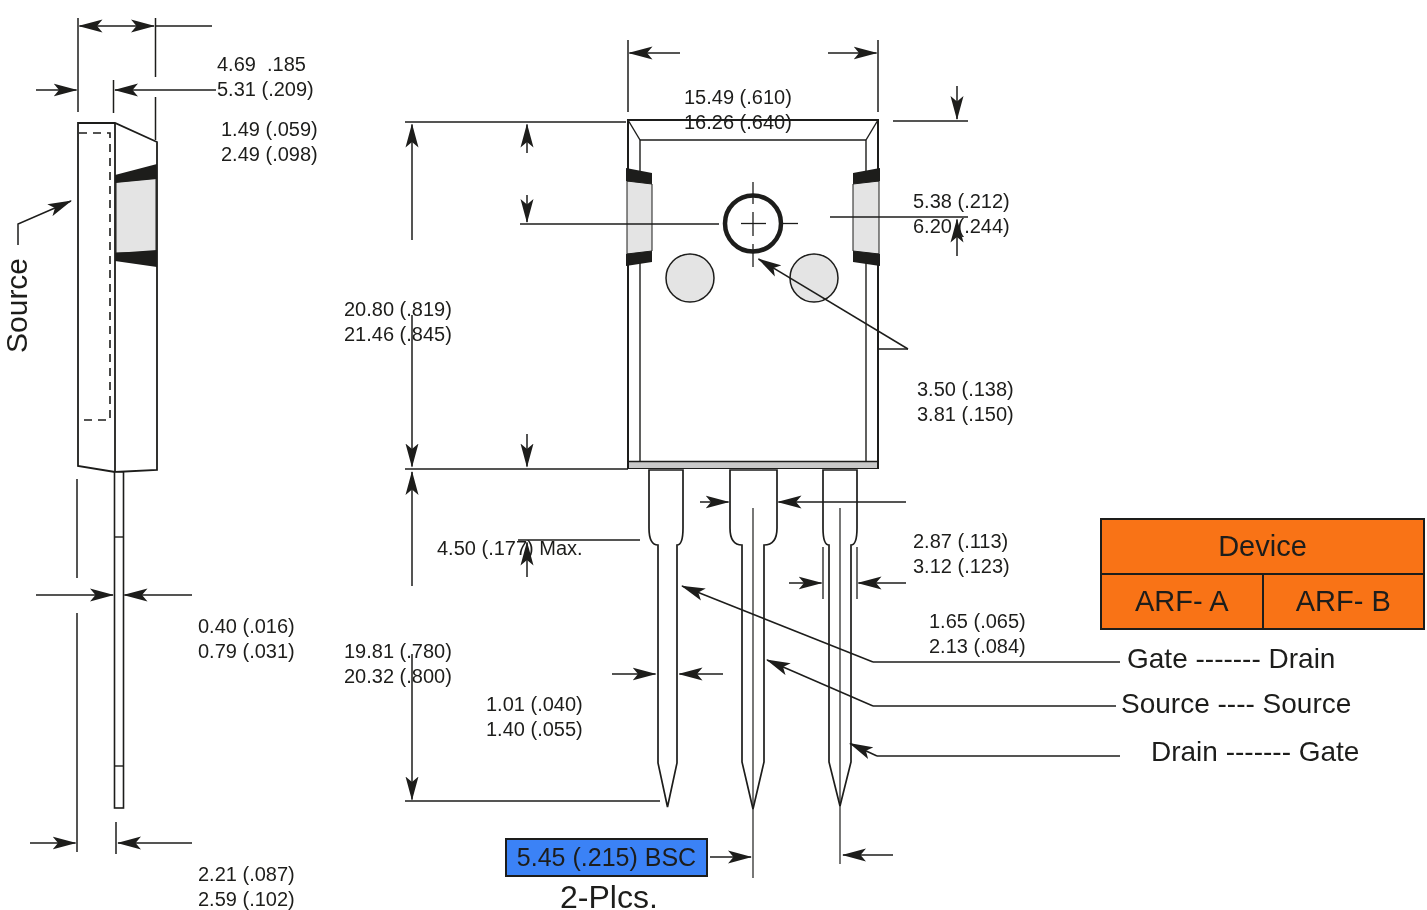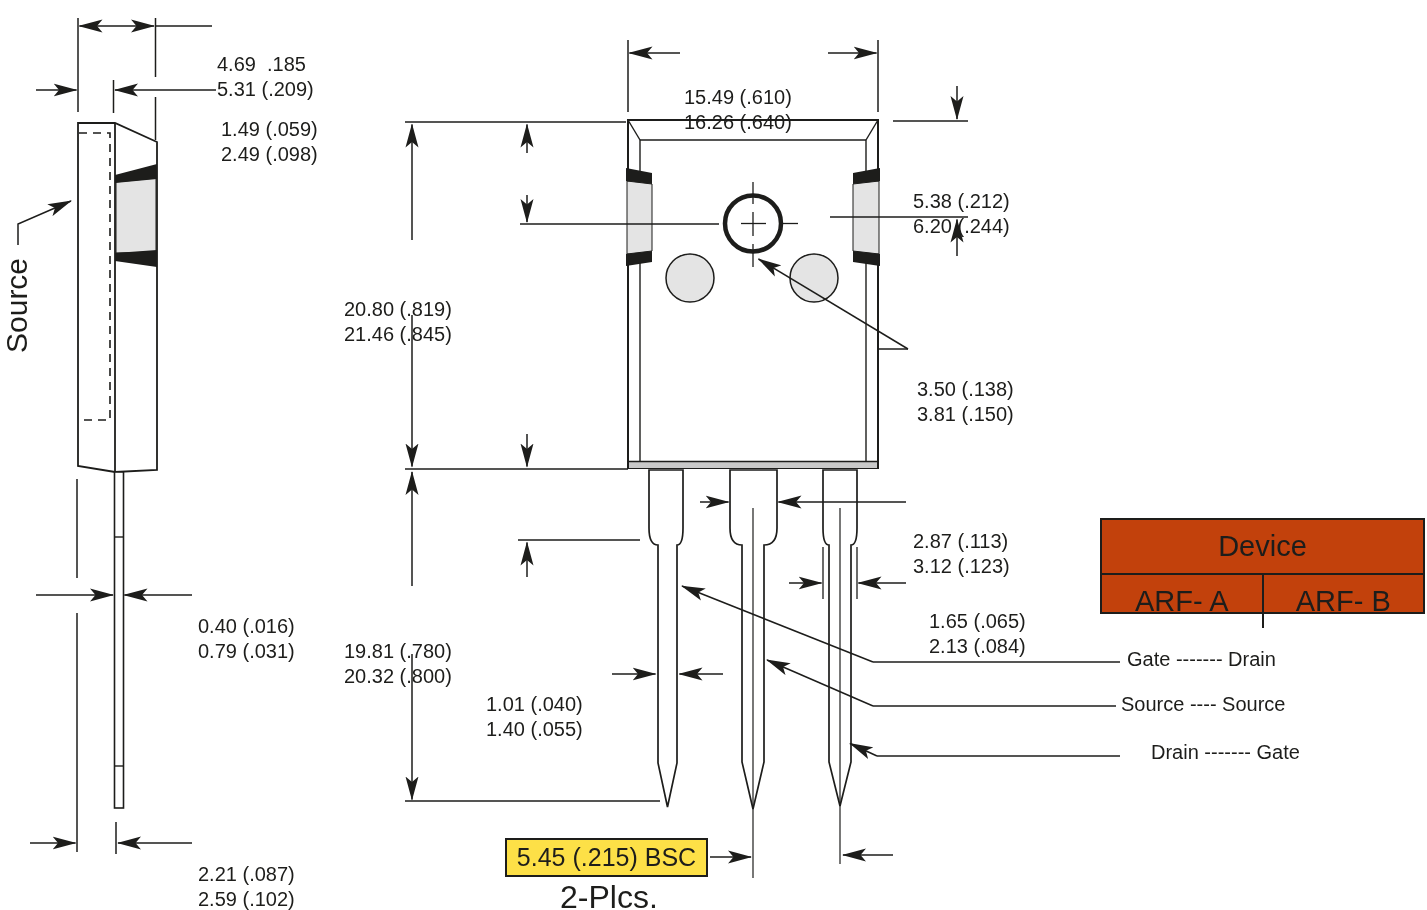--- a/index.html
+++ b/index.html
@@ -1,27 +1,27 @@
 <!DOCTYPE html>
 <html><head>
 <meta charset="utf-8">
 <style>
   html,body{margin:0;padding:0;background:#ffffff;}
   #stage{position:relative;width:1427px;height:910px;background:#ffffff;overflow:hidden;
          font-family:"Liberation Sans",sans-serif;color:#1d1d1b;}
   #stage svg{position:absolute;left:0;top:0;}
   .t{position:absolute;white-space:pre;color:#1d1d1b;}
   .dim{font-size:20px;line-height:24.5px;}
-  .pin{font-size:20px;line-height:28px;}
+  .pin{font-size:28px;line-height:28px;}
   .boxed{position:absolute;left:505px;top:838px;width:203px;height:39px;border:2px solid #1d1d1b;
-         display:flex;align-items:center;justify-content:center;font-size:25px;background:#fde047;box-sizing:border-box;}
+         display:flex;align-items:center;justify-content:center;font-size:25px;background:#3b82f6;box-sizing:border-box;}
   .note{font-size:32px;}
   .rot{transform:rotate(-90deg);font-size:30px;width:104px;height:34px;display:flex;align-items:center;}
-  .device-table{position:absolute;left:1100px;top:518px;width:325px;height:96px;border:2px solid #1d1d1b;
-                box-sizing:border-box;background:#c2410c;font-size:29px;}
+  .device-table{position:absolute;left:1100px;top:518px;width:325px;height:112px;border:2px solid #1d1d1b;
+                box-sizing:border-box;background:#f97316;font-size:29px;}
   .device-table .hdr{height:55px;border-bottom:2px solid #1d1d1b;display:flex;align-items:center;justify-content:center;box-sizing:border-box;}
   .device-table .row{display:flex;height:53px;}
   .device-table .cell{flex:1;display:flex;align-items:center;justify-content:center;box-sizing:border-box;}
   .device-table .cell.b{border-left:2px solid #1d1d1b;}
 </style>
 </head>
 <body>
 
 <div id="stage">
 
@@ -173,20 +173,22 @@
   <div class="t dim" style="left:221px;top:68px;">
     <div>1.49 (.059)</div><div>2.49 (.098)</div></div>
   <div class="t dim" style="left:198px;top:565px;">
     <div>0.40 (.016)</div><div>0.79 (.031)</div></div>
   <div class="t dim" style="left:198px;top:813px;">
     <div>2.21 (.087)</div><div>2.59 (.102)</div></div>
   <div class="t dim" style="left:684px;top:36px;">
     <div>15.49 (.610)</div><div>16.26 (.640)</div></div>
   <div class="t dim" style="left:344px;top:248px;">
     <div>20.80 (.819)</div><div>21.46 (.845)</div></div>
+  <div class="t dim" style="left:437px;top:487px;">
+    <div>4.50 (.177) Max.</div></div>
   <div class="t dim" style="left:344px;top:590px;">
     <div>19.81 (.780)</div><div>20.32 (.800)</div></div>
   <div class="t dim" style="left:486px;top:643px;">
     <div>1.01 (.040)</div><div>1.40 (.055)</div></div>
   <div class="t dim" style="left:913px;top:140px;">
     <div>5.38 (.212)</div><div>6.20 (.244)</div></div>
   <div class="t dim" style="left:917px;top:328px;">
     <div>3.50 (.138)</div><div>3.81 (.150)</div></div>
   <div class="t dim" style="left:913px;top:480px;">
     <div>2.87 (.113)</div><div>3.12 (.123)</div></div>

